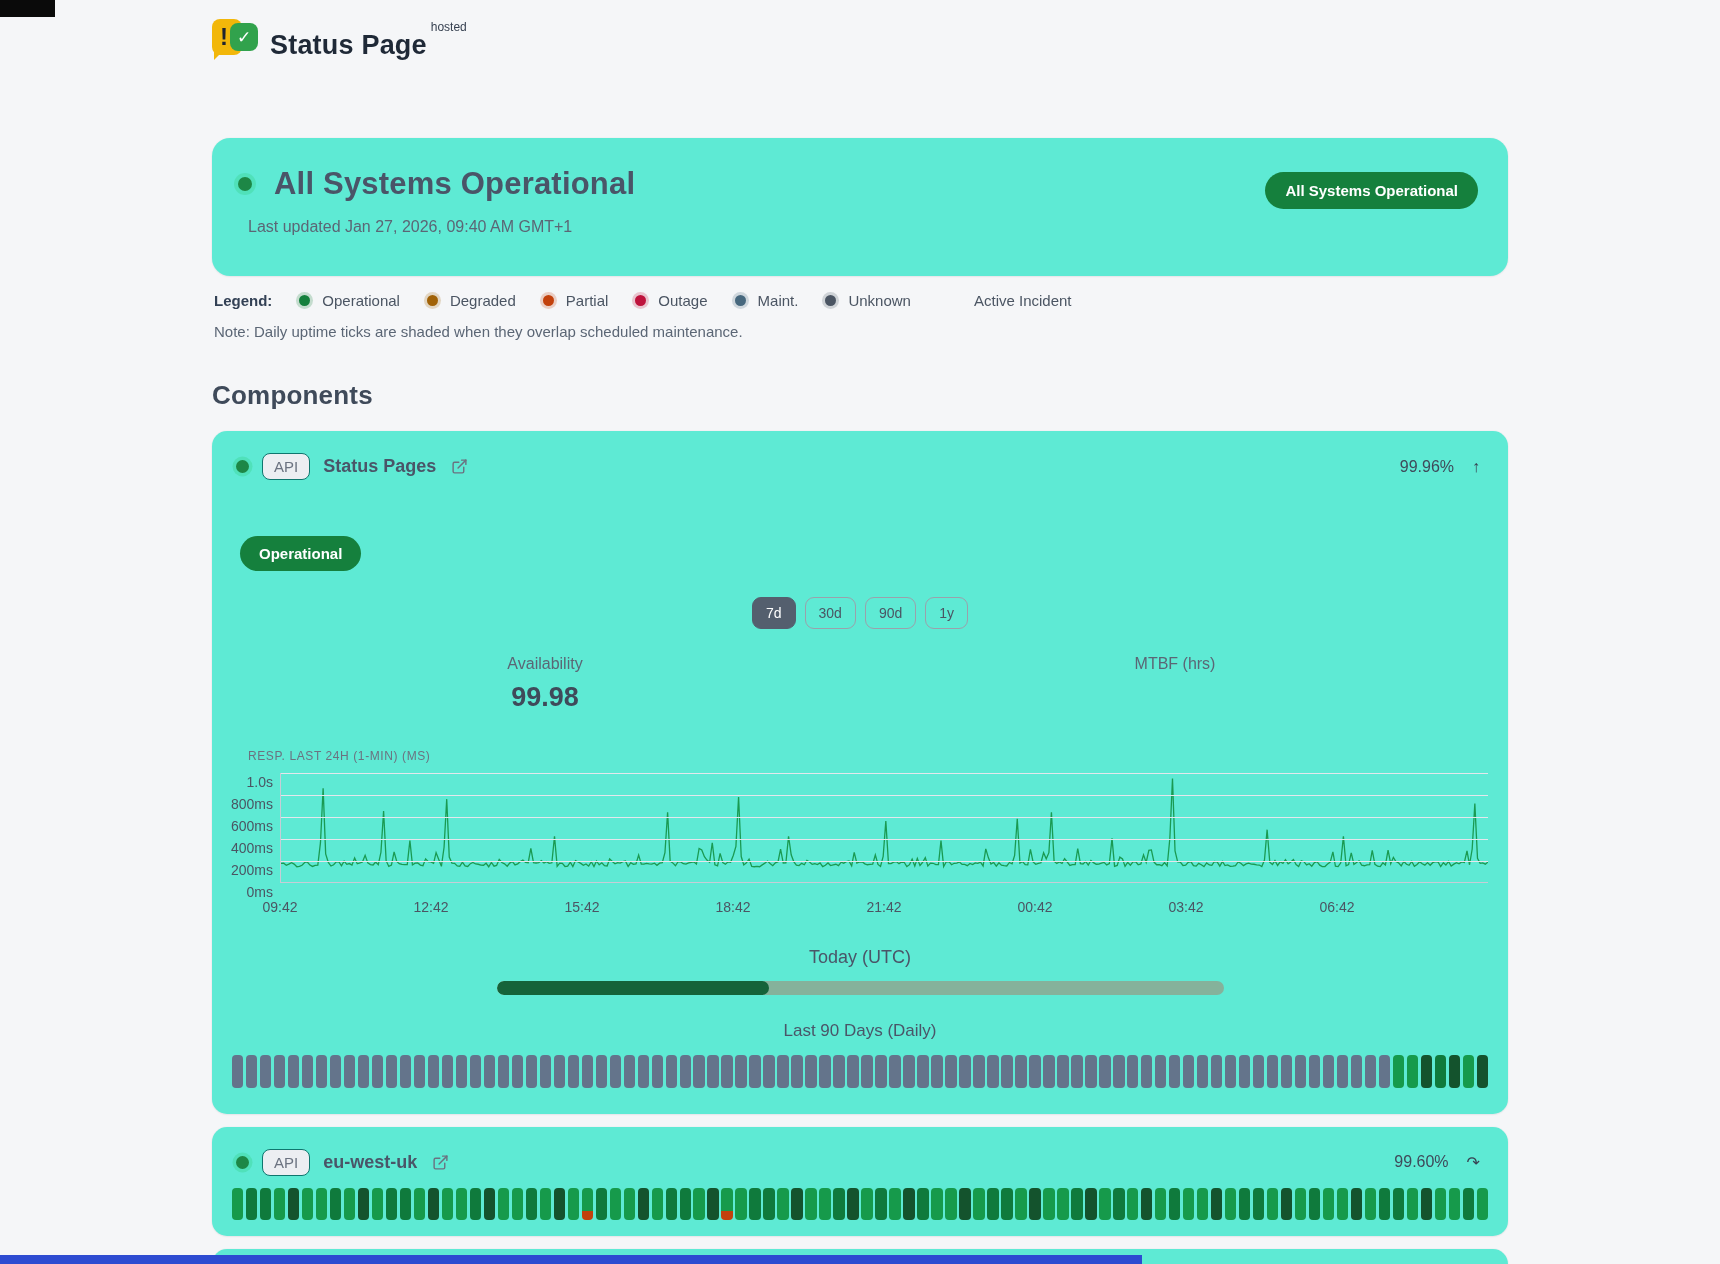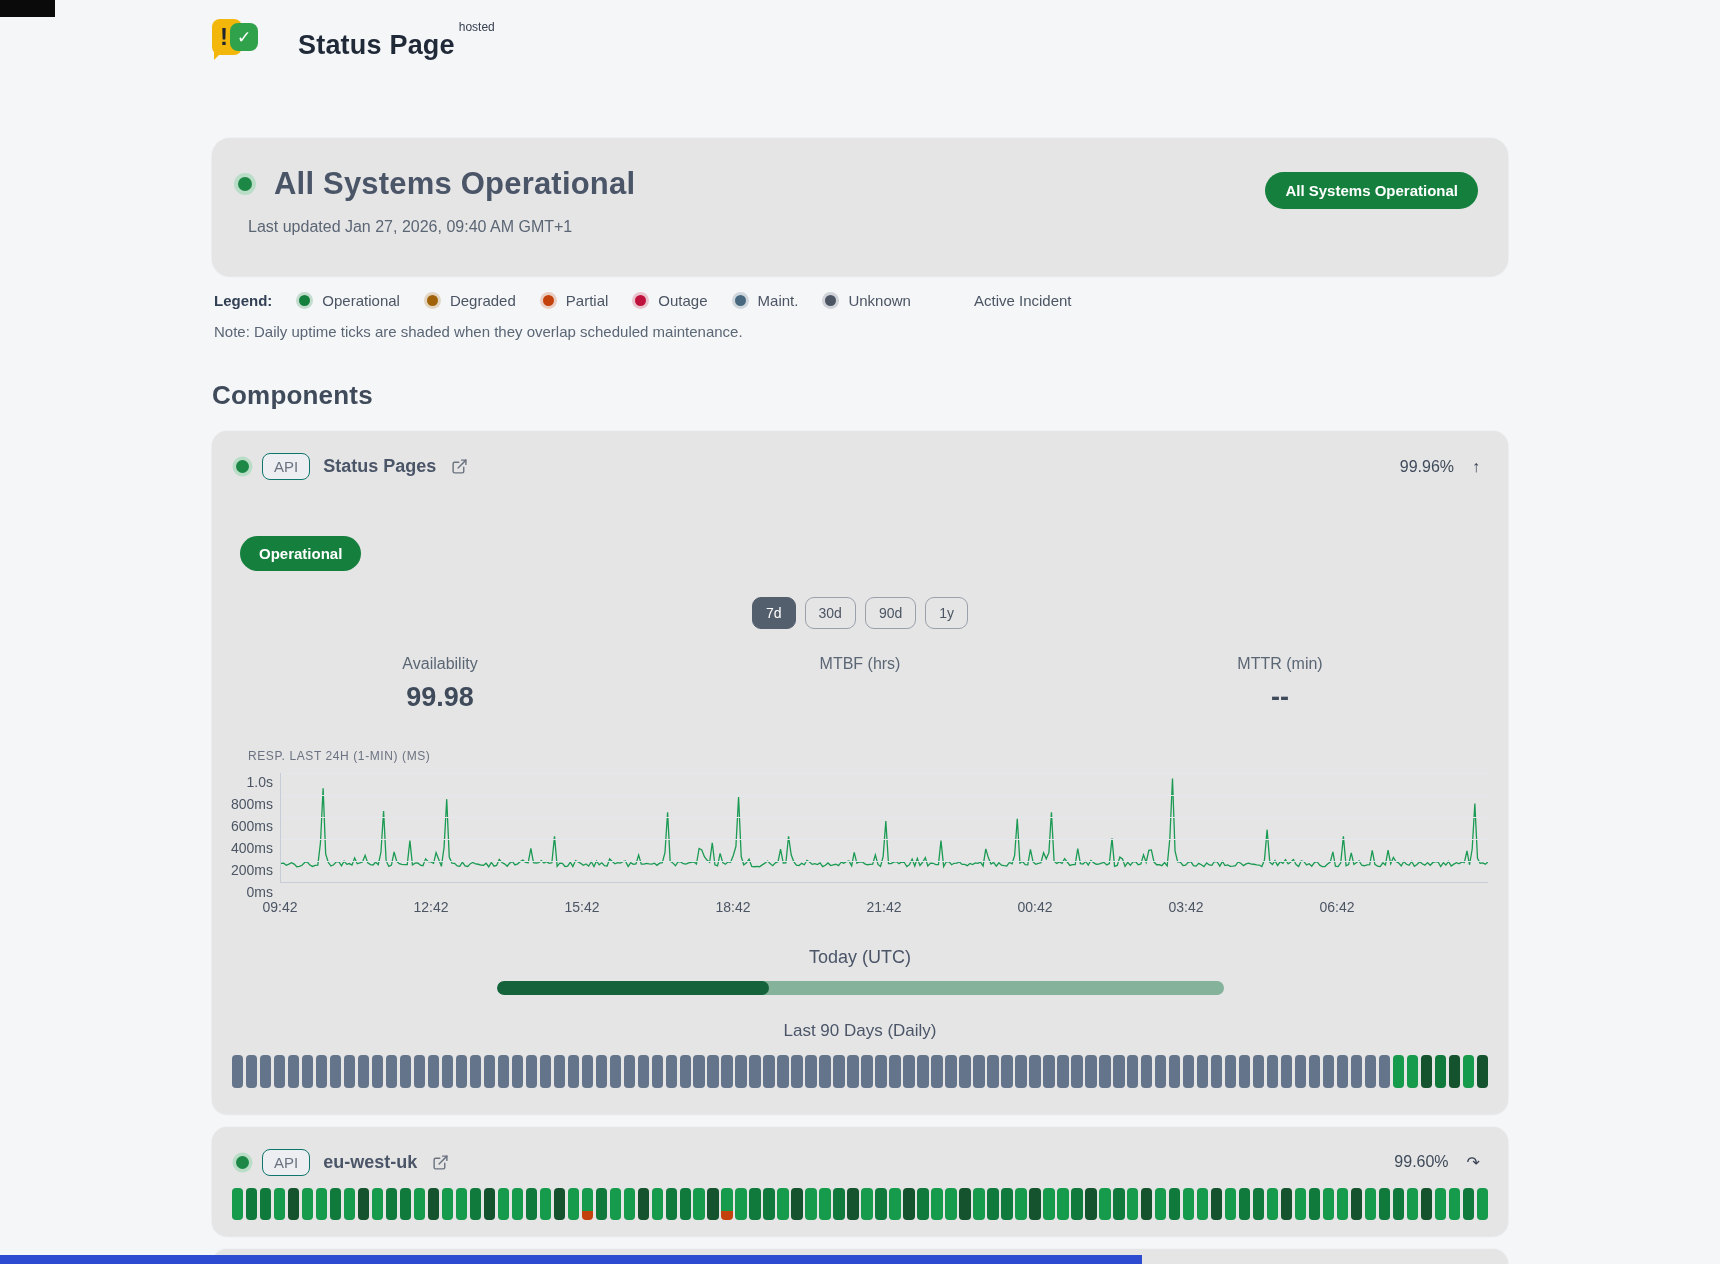--- a/index.html
+++ b/index.html
@@ -14,33 +14,33 @@
   .container { width: 1296px; margin: 0 auto; }
 
   
   .header { height: 74px; display: flex; align-items: center; justify-content: space-between; padding-top: 6px; }
   .brand { display: flex; align-items: flex-end; gap: 12px; }
   .logo-mark { position: relative; width: 46px; height: 42px; }
   .logo-left { position: absolute; left: 0; top: 0; width: 30px; height: 36px; background: #f2b70a; border-radius: 8px; }
   .logo-tail { position: absolute; left: 2px; top: 30px; width: 0; height: 0; border-left: 11px solid #f2b70a; border-bottom: 11px solid transparent; }
   .logo-left .excl { position: absolute; left: 8px; top: 4px; font-weight: 800; font-size: 24px; color: #1f2430; }
   .logo-right { position: absolute; left: 18px; top: 4px; width: 28px; height: 28px; background: #31a24c; border-radius: 8px; display: flex; align-items: center; justify-content: center; color: #fff; font-size: 17px; font-weight: 800; }
-  .brand-text { position: relative; padding-right: 40px; margin-left: 28px; }
+  .brand-text { position: relative; padding-right: 40px; }
   .brand-name { font-size: 27px; font-weight: 800; color: #1f2937; letter-spacing: .2px; }
   .brand-sup { position: absolute; right: 0; top: -10px; font-size: 12px; color: #374151; font-weight: 400; }
   .nav { display: flex; align-items: center; gap: 34px; }
   .nav-link { font-size: 17px; color: #4b5563; cursor: pointer; }
   .subscribe-btn { display: flex; align-items: center; gap: 8px; border: 1.5px solid #4649c8; color: #4338ca; background: transparent; font-weight: 700; font-size: 16px; padding: 9px 16px; border-radius: 9px; cursor: pointer; font-family: inherit; }
   .theme-toggle-wrap { display: flex; align-items: center; gap: 13px; margin-left: 6px; }
   .theme-toggle { position: relative; width: 57px; height: 31px; border-radius: 16px; background: #7e6cd9; cursor: pointer; }
   .theme-knob { position: absolute; left: 13px; top: 3px; width: 25px; height: 25px; background: #fff; border-radius: 50%; display: flex; align-items: center; justify-content: center; font-size: 15px; color: #2b3442; }
   .theme-label { font-size: 12px; letter-spacing: 1px; color: #6b7280; }
 
   
-  .card { background: #e5e5e5; border-radius: 18px; box-shadow: 0 1px 2px rgba(16,24,40,.05), 0 0 0 1px rgba(16,24,40,.02); }
+  .card { background: #5eead4; border-radius: 18px; box-shadow: 0 1px 2px rgba(16,24,40,.05), 0 0 0 1px rgba(16,24,40,.02); }
   .hero { margin-top: 64px; padding: 28px 30px 26px 26px; position: relative; min-height: 138px; }
   .hero-title-row { display: flex; align-items: center; gap: 22px; }
   .status-dot { width: 14px; height: 14px; border-radius: 50%; background: #1d8746; box-shadow: 0 0 0 4px rgba(34,197,94,.22); flex: none; }
   .hero-title { font-size: 31px; font-weight: 700; color: #4a5568; letter-spacing: .2px; }
   .hero-updated { margin: 16px 0 0 10px; font-size: 16px; color: #5b6675; }
   .hero-badge { position: absolute; right: 30px; top: 34px; background: #15803d; color: #fff; font-weight: 700; font-size: 15px; padding: 10px 20px; border-radius: 999px; }
 
   
   .legend-row { display: flex; align-items: center; gap: 27px; margin-top: 16px; padding-left: 2px; font-size: 15px; color: #4b5563; }
   .legend-title { font-weight: 700; color: #334155; }
@@ -199,24 +199,20 @@
         <button class="range-btn">1y</button>
       </div>
 
     <div class="stats-row" id="stats-row">
         <div class="stat">
           <div class="stat-label">Availability</div>
           <div class="stat-value">99.98</div>
         </div>
         <div class="stat">
           <div class="stat-label">MTBF (hrs)</div>
-        </div>
-        <div class="stat">
-          <div class="stat-label">MTTR (min)</div>
-          <div class="stat-value">--</div>
         </div>
       </div>
 
     <div class="chart-block">
       <div class="chart-label">RESP. LAST 24H (1-MIN) (MS)</div>
       <div class="chart-area">
         <div class="y-axis" id="y-axis" style="height: 120px;">
             <span class="y-tick" style="top: 10px;">1.0s</span>
             <span class="y-tick" style="top: 32px;">800ms</span>
             <span class="y-tick" style="top: 54px; text-align: right;">600ms</span>

